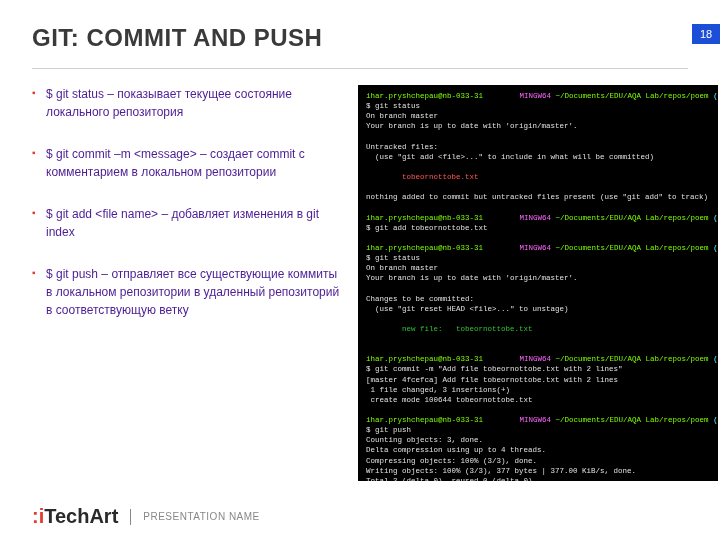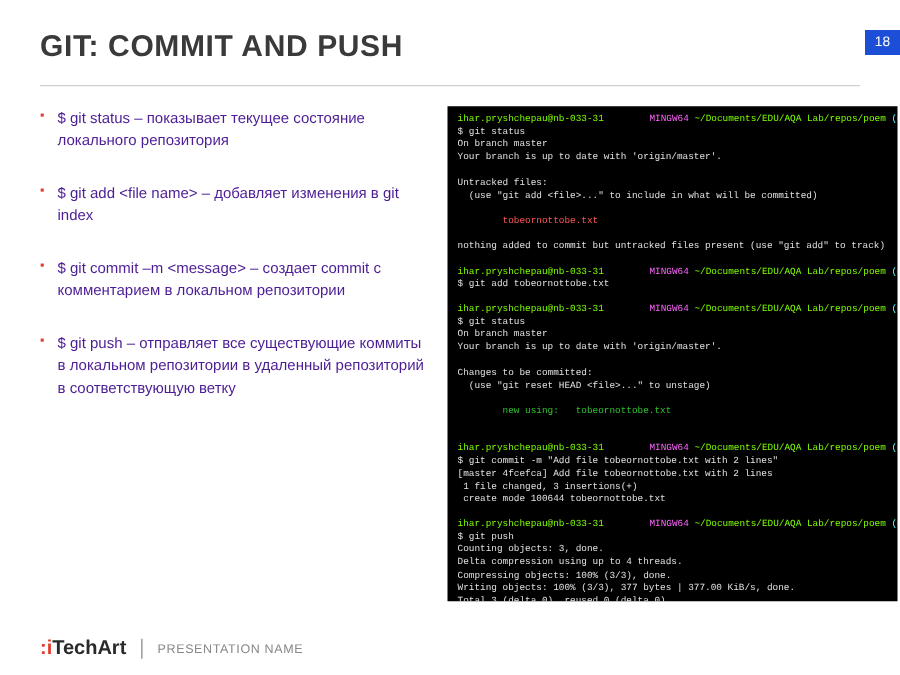--- a/index.html
+++ b/index.html
@@ -16,40 +16,40 @@
   .right { flex: 1; }
   .term { background: #000; color: #c0c0c0; font-family: "Consolas","Courier New",monospace; font-size: 7.5px; line-height: 1.35; padding: 6px 8px; width: 360px; height: 396px; overflow: hidden; }
   .term div { white-space: pre; }
   .lime { color: #7fff00; }
   .mag { color: #ff66ff; margin-left: 32px; }
   .cyan { color: #66ffff; }
   .red { color: #ff5555; }
   .grn { color: #30c030; }
   .wht { color: #e0e0e0; }
   .footer { position: absolute; left: 32px; bottom: 12px; display: flex; align-items: center; gap: 12px; }
-  .logo { font-size: 16px; font-weight: 700; color: #2a2a2a; }
+  .logo { font-size: 20px; font-weight: 700; color: #2a2a2a; }
   .logo .dot { color: #e23b2f; }
   .fsep { width: 1px; height: 16px; background: #888; }
   .fname { font-size: 10px; color: #888; letter-spacing: 0.5px; }
 </style>
 </head>
 <body>
 
 <div class="header">
   <div class="title">GIT: COMMIT AND PUSH</div>
 </div>
 <div class="pagebadge">18</div>
 <div class="divider"></div>
 
 <div class="content">
   <div class="left">
     <ul class="bullets">
       <li>$ git status – показывает текущее состояние локального репозитория</li>
+      <li>$ git commit –m &lt;message&gt; – создает commit  с комментарием в локальном репозитории</li>
       <li>$ git add &lt;file name&gt; – добавляет изменения в git index</li>
-      <li>$ git commit –m &lt;message&gt; – создает commit  с комментарием в локальном репозитории</li>
       <li>$ git push – отправляет все существующие коммиты в локальном репозитории в удаленный репозиторий в соответствующую ветку</li>
     </ul>
   </div>
   <div class="right">
     <div class="term">
       <div><span class="lime">ihar.pryshchepau@nb-033-31</span> <span class="mag">MINGW64</span> <span class="lime">~/Documents/EDU/AQA Lab/repos/poem</span> <span class="cyan">(master)</span></div>
       <div class="wht">$ git status</div>
       <div class="wht">On branch master</div>
       <div class="wht">Your branch is up to date with 'origin/master'.</div>
       <div>&nbsp;</div>
@@ -64,21 +64,21 @@
       <div class="wht">$ git add tobeornottobe.txt</div>
       <div>&nbsp;</div>
       <div><span class="lime">ihar.pryshchepau@nb-033-31</span> <span class="mag">MINGW64</span> <span class="lime">~/Documents/EDU/AQA Lab/repos/poem</span> <span class="cyan">(master)</span></div>
       <div class="wht">$ git status</div>
       <div class="wht">On branch master</div>
       <div class="wht">Your branch is up to date with 'origin/master'.</div>
       <div>&nbsp;</div>
       <div class="wht">Changes to be committed:</div>
       <div class="wht">  (use "git reset HEAD &lt;file&gt;..." to unstage)</div>
       <div>&nbsp;</div>
-      <div class="grn">        new using:   tobeornottobe.txt</div>
+      <div class="grn">        new file:   tobeornottobe.txt</div>
       <div>&nbsp;</div>
       <div>&nbsp;</div>
       <div><span class="lime">ihar.pryshchepau@nb-033-31</span> <span class="mag">MINGW64</span> <span class="lime">~/Documents/EDU/AQA Lab/repos/poem</span> <span class="cyan">(master)</span></div>
       <div class="wht">$ git commit -m "Add file tobeornottobe.txt with 2 lines"</div>
       <div class="wht">[master 4fcefca] Add file tobeornottobe.txt with 2 lines</div>
       <div class="wht"> 1 file changed, 3 insertions(+)</div>
       <div class="wht"> create mode 100644 tobeornottobe.txt</div>
       <div>&nbsp;</div>
       <div><span class="lime">ihar.pryshchepau@nb-033-31</span> <span class="mag">MINGW64</span> <span class="lime">~/Documents/EDU/AQA Lab/repos/poem</span> <span class="cyan">(master)</span></div>
       <div class="wht">$ git push</div>

